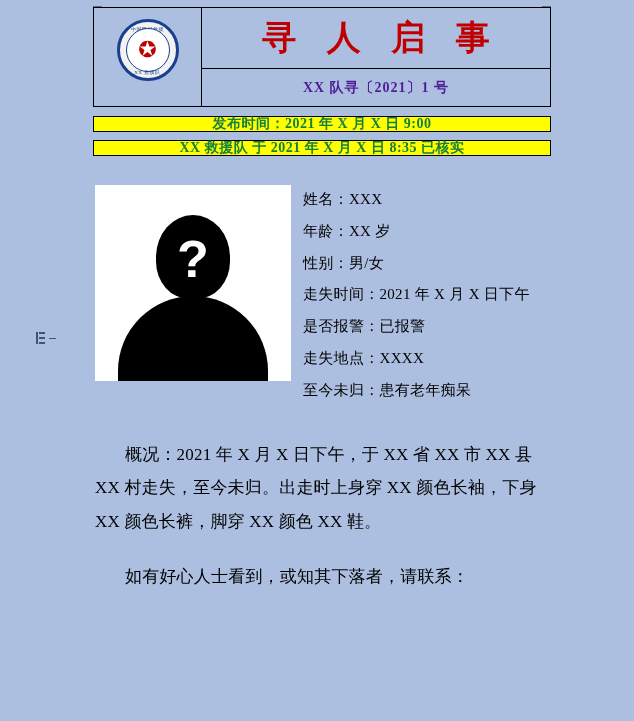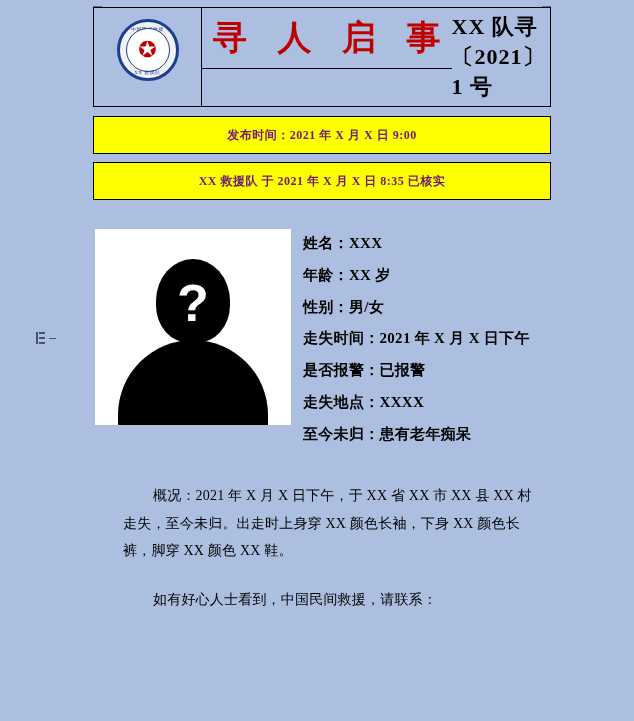--- a/index.html
+++ b/index.html
@@ -56,44 +56,45 @@
     box-sizing: border-box;
     border-right: 1px solid #000;
     display: flex;
     align-items: flex-start;
     justify-content: center;
     padding-top: 11px;
   }
   .title-cell {
     flex: 1;
     display: flex;
-    flex-direction: row;
+    flex-direction: column;
+    text-align: right;
   }
   .main-title {
     height: 61px;
     border-bottom: 1px solid #000;
     box-sizing: border-box;
     display: flex;
     align-items: center;
     justify-content: center;
     color: #c00000;
     font-size: 34px;
     font-weight: bold;
     letter-spacing: 11px;
     text-indent: 11px;
     font-family: "Liberation Serif", serif;
   }
   .doc-number {
     flex: 1;
     display: flex;
     align-items: center;
     justify-content: center;
-    font-size: 22px;
+    font-size: 14px;
     font-weight: bold;
-    color: #000000;
+    color: #4c1d95;
     letter-spacing: 1px;
   }
 
   
   .badge {
     width: 62px;
     height: 62px;
     border-radius: 50%;
     background: #f2f2f2;
     border: 3px solid #1a3f8f;
@@ -139,27 +140,27 @@
     color: #1a3f8f;
     letter-spacing: 0.5px;
   }
 
   
   .yellow-bar {
     margin-top: 9px;
     border: 1px solid #000;
     background: #ffff00;
     box-sizing: border-box;
-    height: 38px;
-    display: flex;
-    align-items: center;
-    justify-content: center;
-    font-size: 12px;
+    height: 16px;
+    display: flex;
+    align-items: center;
+    justify-content: center;
+    font-size: 14px;
     font-weight: bold;
-    color: #701a75;
+    color: #15803d;
     letter-spacing: 0.5px;
   }
   .yellow-bar.second { margin-top: 8px; }
 
   
   .content-area {
     margin-top: 29px;
     display: flex;
     align-items: flex-start;
   }
@@ -202,44 +203,42 @@
     font-weight: bold;
     font-family: "Liberation Sans", sans-serif;
     line-height: 1;
     z-index: 3;
   }
 
   .fields {
     margin-left: 12px;
     flex: 1;
     padding-top: 5px;
-    font-weight: bold;
   }
   .field {
     font-size: 15px;
     color: #000;
     margin-bottom: 13px;
     line-height: 1.25;
     letter-spacing: 0.3px;
   }
   .field .cont {
     display: block;
     padding-left: 22px;
   }
 
   
   .para {
     margin-top: 26px;
-    font-size: 14px;
+    font-size: 17px;
     line-height: 1.95;
     color: #000;
     text-indent: 30px;
     padding: 0 6px 0 2px;
     letter-spacing: 0.2px;
-    margin-left: 28px;
   }
   .para.contact {
     margin-top: 22px;
   }
 
   
   .margin-marker {
     position: absolute;
     left: 36px;
     top: 330px;
@@ -310,21 +309,21 @@
         <span>走失地点：</span><span>XXXX</span>
       </div>
       <div class="field">
         <span>至今未归：</span><span>患有老年痴呆</span>
       </div>
     </div>
   </div>
 
   <div class="para">概况：2021 年 X 月 X 日下午，于 XX 省 XX 市 XX 县 XX 村走失，至今未归。出走时上身穿 XX 颜色长袖，下身 XX 颜色长裤，脚穿 XX 颜色 XX 鞋。</div>
 
-  <div class="para contact">如有好心人士看到，中国民间救援，请联系：</div>
+  <div class="para contact">如有好心人士看到，或知其下落者，请联系：</div>
 
 </div>
 
 <div class="margin-marker">
   <div class="mm-bar" style="left:0; top:2px; width:2px; height:12px;"></div>
   <div class="mm-bar" style="left:3px; top:2px; width:6px; height:2px;"></div>
   <div class="mm-bar" style="left:3px; top:7px; width:6px; height:2px;"></div>
   <div class="mm-bar" style="left:3px; top:12px; width:6px; height:2px;"></div>
   <div class="mm-bar" style="left:13px; top:8px; width:7px; height:1px;"></div>
 </div>

